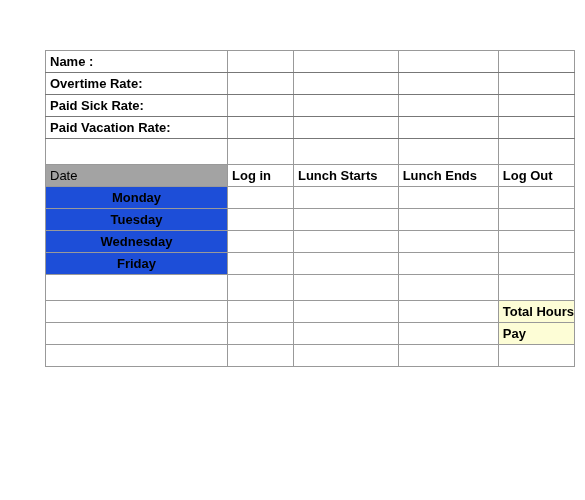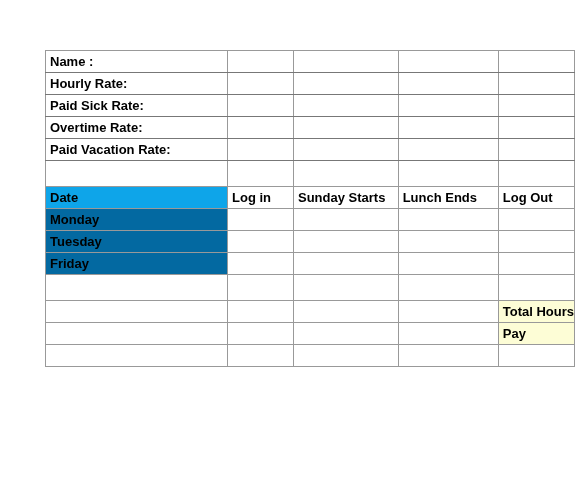--- a/index.html
+++ b/index.html
@@ -32,22 +32,22 @@
     overflow: hidden;
     white-space: nowrap;
     vertical-align: middle;
   }
   .col-a { width: 160px; }
   .col-b { width: 58px; }
   .col-c { width: 92px; }
   .col-d { width: 88px; }
   .col-e { width: 67px; }
   .bold { font-weight: bold; }
-  .header-gray { background: #0ea5e9; font-weight: bold; }
-  .day-gray { background: #0369a1; font-weight: bold; }
+  .header-gray { background: #a3a3a3; font-weight: normal; }
+  .day-gray { background: #1d4ed8; font-weight: bold; text-align: center; }
   .total-yellow { background: #fdfdd6; font-weight: bold; margin-left: 44px; }
   .info-row td { border-bottom: 1px solid #777; }
   .blank-row td { border-left:1px solid #999; border-right:1px solid #999; }
 </style>
 </head>
 <body>
 
 <div class="sheet">
 <table>
   <colgroup>
@@ -60,35 +60,28 @@
 
   <tbody>
         <tr class="info-row">
     <td class="bold">Name :</td>
     <td></td>
     <td></td>
     <td></td>
     <td></td>
   </tr>
   <tr class="info-row">
-    <td class="bold">Hourly Rate:</td>
+    <td class="bold">Overtime Rate:</td>
     <td></td>
     <td></td>
     <td></td>
     <td></td>
   </tr>
   <tr class="info-row">
     <td class="bold">Paid Sick Rate:</td>
-    <td></td>
-    <td></td>
-    <td></td>
-    <td></td>
-  </tr>
-  <tr class="info-row">
-    <td class="bold">Overtime Rate:</td>
     <td></td>
     <td></td>
     <td></td>
     <td></td>
   </tr>
   <tr class="info-row">
     <td class="bold">Paid Vacation Rate:</td>
     <td></td>
     <td></td>
     <td></td>
@@ -99,34 +92,41 @@
     <td style="height:26px"></td>
     <td></td>
     <td></td>
     <td></td>
     <td></td>
   </tr>
 
   <tr>
     <td class="header-gray">Date</td>
     <td class="bold">Log in</td>
-    <td class="bold">Sunday Starts</td>
+    <td class="bold">Lunch Starts</td>
     <td class="bold">Lunch Ends</td>
     <td class="bold">Log Out</td>
   </tr>
 
   <tr>
     <td class="day-gray">Monday</td>
     <td></td>
     <td></td>
     <td></td>
     <td></td>
   </tr>
   <tr>
     <td class="day-gray">Tuesday</td>
+    <td></td>
+    <td></td>
+    <td></td>
+    <td></td>
+  </tr>
+  <tr>
+    <td class="day-gray">Wednesday</td>
     <td></td>
     <td></td>
     <td></td>
     <td></td>
   </tr>
   <tr>
     <td class="day-gray">Friday</td>
     <td></td>
     <td></td>
     <td></td>

